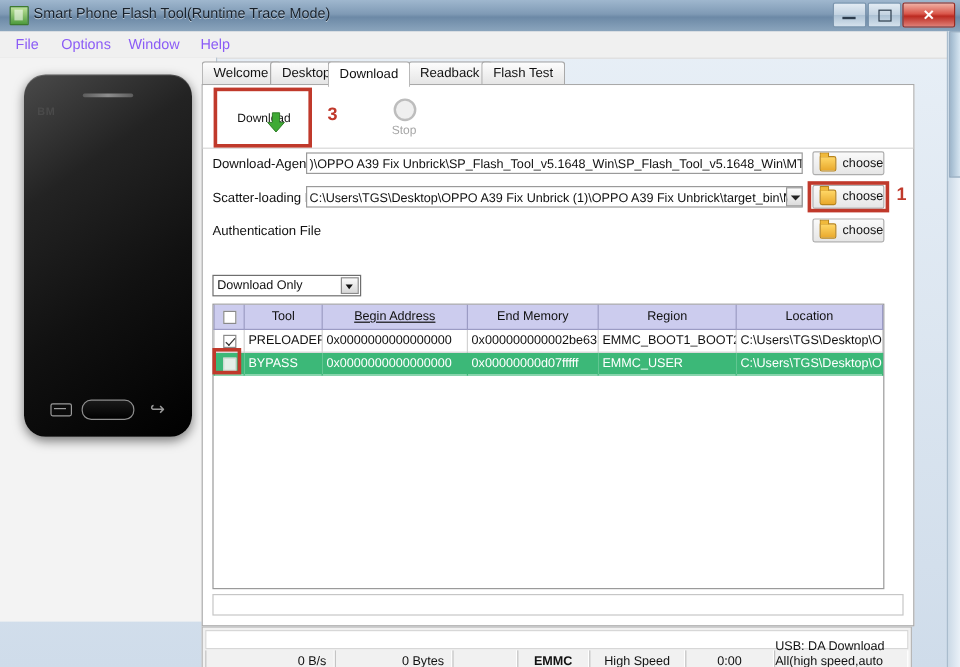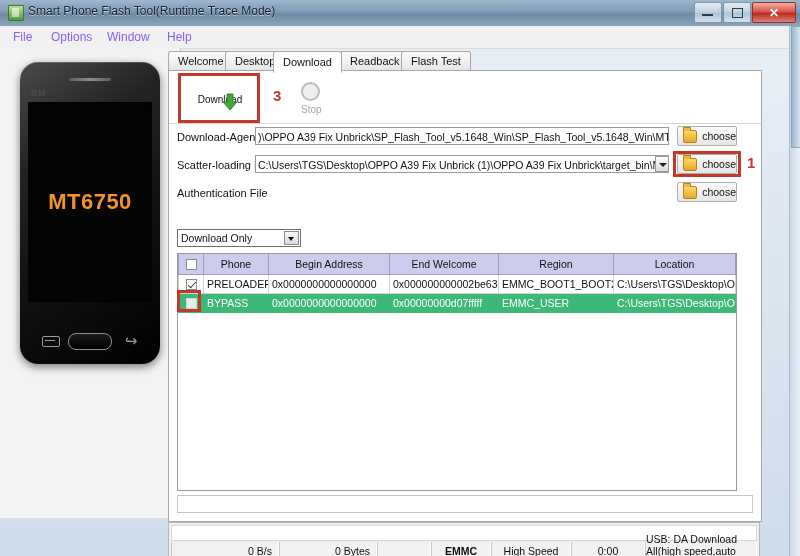--- a/index.html
+++ b/index.html
@@ -143,21 +143,21 @@
   .dl-btn .lbl{font-size:10px;color:#111;}
   .red-box-dl{
     position:absolute;left:9px;top:2px;width:82px;height:50px;
     border:3px solid #c0392b;box-sizing:border-box;
   }
   .step3{
     position:absolute;left:104px;top:16px;font-size:15px;font-weight:bold;color:#c0392b;
   }
   .stop-btn{
     position:absolute;left:132px;top:8px;width:46px;height:38px;
-    display:flex;flex-direction:column;align-items:flex-start;justify-content:center;
+    display:flex;flex-direction:column;align-items:flex-end;justify-content:center;
   }
   .stop-circle{
     width:15px;height:15px;border-radius:50%;
     border:2px solid #bdbdbd;background:#efefef;margin-bottom:3px;
   }
   .stop-btn .lbl{font-size:10px;color:#a6a6a6;}
   
   .form{position:absolute;left:0;top:52px;width:592px;height:76px;}
   .frow{position:absolute;left:0;width:592px;height:22px;}
   .frow .flabel{
@@ -232,21 +232,21 @@
     height:18px;font-weight:normal;color:#111;text-align:center;font-size:10.5px;
   }
   table.parts td{
     border:1px solid #d2d2d2;height:18px;color:#111;padding:0 3px;
     white-space:nowrap;overflow:hidden;
   }
   table.parts tr.sel td{background:#3cb878;color:#ffffff;border-color:#3cb878;}
   table.parts tr.sel td.cb{background:#3cb878;}
   .col-cb{width:22px;}
   .col-name{width:62px;}
-  .col-begin{width:118px;}
+  .col-begin{width:118px;text-decoration:underline;}
   .col-end{width:106px;}
   .col-region{width:112px;}
   .cb{text-align:center;}
   .chk{
     display:inline-block;width:11px;height:11px;box-sizing:border-box;
     border:1px solid #8a8a8a;background:#fff;position:relative;vertical-align:middle;
   }
   .chk.checked:after{
     content:"";position:absolute;left:3px;top:0px;width:3px;height:7px;
     border:solid #333;border-width:0 1.6px 1.6px 0;transform:rotate(42deg);
@@ -321,23 +321,20 @@
     <div class="menu-item" style="left:44px">Options</div>
     <div class="menu-item" style="left:100px">Window</div>
     <div class="menu-item" style="left:160px">Help</div>
   </div>
 
   <div class="leftpane">
     <div class="phone-wrap">
       <div class="phone">
         <div class="speaker"></div>
         <div class="bm">BM</div>
-        <div class="screen">
-          <div class="chip">MT6750</div>
-        </div>
         <div class="nav">
           <span class="menu-k"></span>
           <span class="home-k"></span>
           <span class="back-k">↩</span>
         </div>
       </div>
     </div>
   </div>
 
   <div class="mainpane">
@@ -407,23 +404,23 @@
         <span class="marrow"></span>
       </div>
 
       <div class="tablewrap">
         <table class="parts">
           <thead>
             <tr>
               <th class="col-cb">
                 <span class="chk"></span>
               </th>
-              <th class="col-name">Phone</th>
+              <th class="col-name">Tool</th>
               <th class="col-begin">Begin Address</th>
-              <th class="col-end">End Welcome</th>
+              <th class="col-end">End Memory</th>
               <th class="col-region">Region</th>
               <th>Location</th>
             </tr>
           </thead>
           <tbody>
             <tr>
               <td class="cb">
                 <span class="chk checked"></span>
               </td>
               <td>PRELOADER</td>

